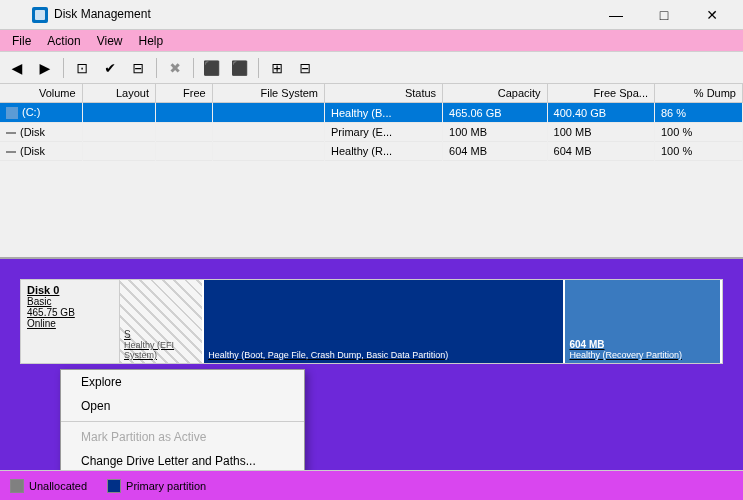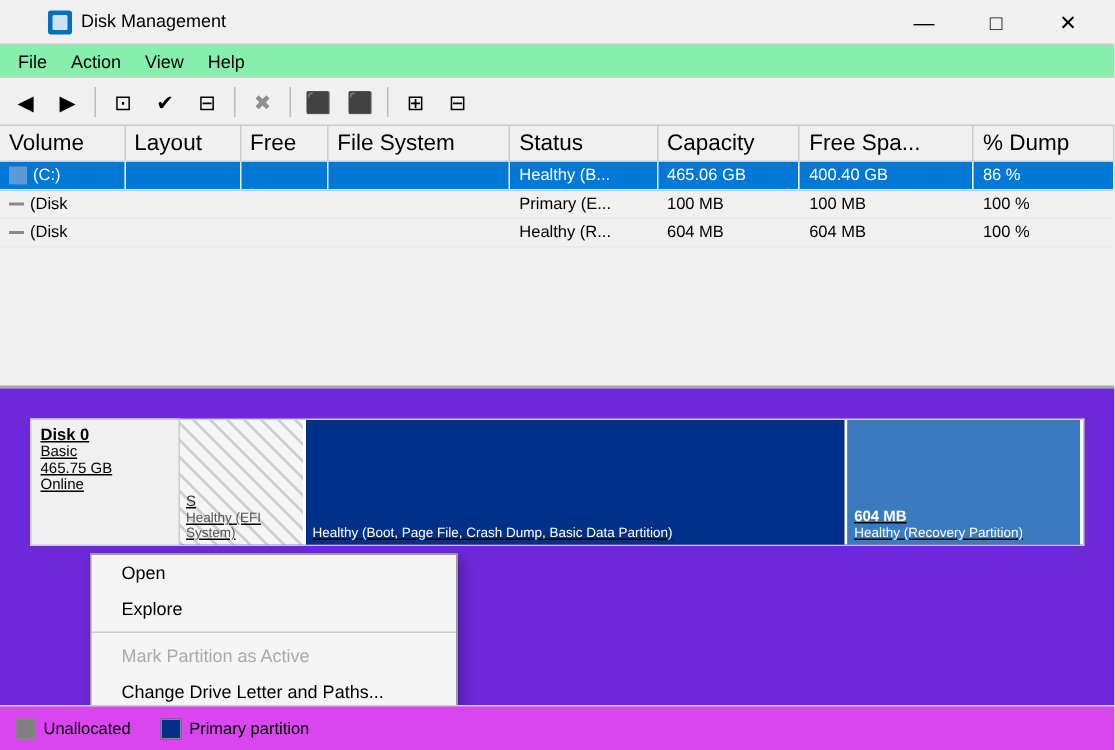--- a/index.html
+++ b/index.html
@@ -49,21 +49,21 @@
       height: 30px;
       border: none;
       background: transparent;
       cursor: pointer;
       font-size: 14px;
       display: flex; align-items: center; justify-content: center;
     }
 
     
     .menu-bar {
-      background: #86efac;
+      background: #f9a8d4;
       height: 22px;
       display: flex;
       align-items: center;
       padding: 0 4px;
       border-bottom: 1px solid #d0d0d0;
     }
     .menu-item {
       padding: 2px 8px;
       cursor: pointer;
       font-size: 12px;
@@ -112,25 +112,25 @@
     table {
       width: 100%;
       border-collapse: collapse;
       font-size: 11px;
     }
     thead tr {
       background: #f0f0f0;
       border-bottom: 1px solid #ccc;
     }
     thead th {
-      text-align: left;
+      text-align: right;
       padding: 3px 6px;
       border-right: 1px solid #ccc;
       font-weight: normal;
-      font-size: 15px;
+      font-size: 11px;
       white-space: nowrap;
       margin-top: 32px;
     }
     tbody tr {
       border-bottom: 1px solid #e8e8e8;
     }
     tbody tr.selected { background: #0078d7; color: white; }
     tbody td {
       padding: 3px 6px;
       border-right: 1px solid #eee;
@@ -372,22 +372,22 @@
         </div>
 
         <div class="partition system-blue" style="width:26%;">
           <div style="font-size:10px; font-weight:bold;">604 MB</div>
           <div style="font-size:9px;">Healthy (Recovery Partition)</div>
         </div>
       </div>
     </div>
 
     <div class="context-menu">
+      <div class="ctx-item">Explore</div>
       <div class="ctx-item">Open</div>
-      <div class="ctx-item">Explore</div>
       <div class="ctx-separator"></div>
       <div class="ctx-item disabled">Mark Partition as Active</div>
       <div class="ctx-item">Change Drive Letter and Paths...</div>
 
     </div>
   </div>
 
   <div class="legend-bar">
     <div class="legend-item">
       <div class="legend-box unallocated"></div>

